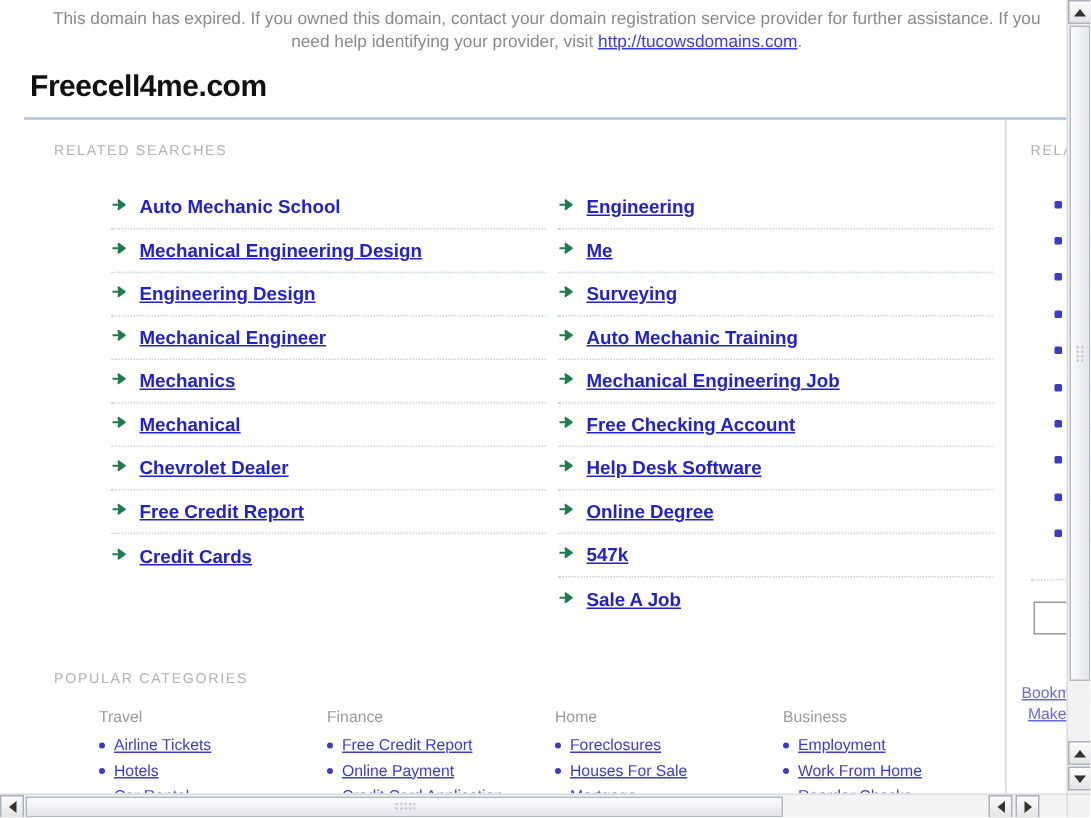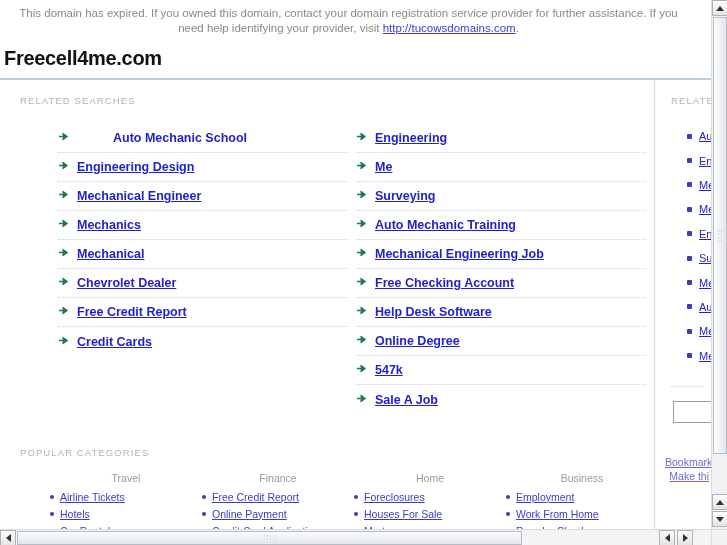--- a/index.html
+++ b/index.html
@@ -13,21 +13,21 @@
   }
   #viewport {
     position: relative;
     width: 727px; height: 545px;
     overflow: hidden;
     background: #ffffff;
   }
   
   #page {
     position: absolute;
-    left: 0; top: 0;
+    left: 16px; top: 0;
     width: 711px;
     height: 529px;
     overflow: hidden;
     background: #ffffff;
   }
   
   .notice {
     width: 697px;
     padding: 6px 14px 8px 14px;
     text-align: center;
@@ -114,28 +114,27 @@
   .arrow-icon svg { display: block; }
   .rs-link {
     font-size: 12.5px;
     font-weight: bold;
     color: #2222cc;
     text-decoration: underline;
     font-family: "Liberation Sans", sans-serif;
     cursor: pointer;
     white-space: nowrap;
   }
-  .rs-link.nounderline { text-decoration: none; margin-left: 36px; }
+  .rs-link.nounderline { text-decoration: none; }
 
   
   .pc-wrap { padding-top: 18px; }
   .pc-grid {
     display: flex;
     padding: 14px 0 0 50px;
-    text-align: center;
   }
   .pc-col {
     width: 152px;
     flex: 0 0 152px;
   }
   .pc-head {
     font-size: 10.5px;
     color: #9a9a9a;
     padding-bottom: 5px;
     font-family: "Liberation Sans", sans-serif;
@@ -318,20 +317,28 @@
 
         <div class="rs-grid">
           <div class="rs-col left" id="rs-left">
               <div class="rs-item">
                 <span class="arrow-icon">
                   <svg width="11" height="11" viewBox="0 0 11 11">
                     <path d="M1 5.5 L5 5.5 M5 2.5 L9.2 5.5 L5 8.5 L5.6 5.5 Z" fill="#1f7a4d" stroke="#1f7a4d" stroke-width="1.3" stroke-linejoin="round"></path>
                   </svg>
                 </span>
                 <a class="rs-link nounderline" href="#">Auto Mechanic School</a>
+              </div>
+              <div class="rs-item">
+                <span class="arrow-icon">
+                  <svg width="11" height="11" viewBox="0 0 11 11">
+                    <path d="M1 5.5 L5 5.5 M5 2.5 L9.2 5.5 L5 8.5 L5.6 5.5 Z" fill="#1f7a4d" stroke="#1f7a4d" stroke-width="1.3" stroke-linejoin="round"></path>
+                  </svg>
+                </span>
+                <a class="rs-link" href="#">Mechanical Engineering Design</a>
               </div>
               <div class="rs-item">
                 <span class="arrow-icon">
                   <svg width="11" height="11" viewBox="0 0 11 11">
                     <path d="M1 5.5 L5 5.5 M5 2.5 L9.2 5.5 L5 8.5 L5.6 5.5 Z" fill="#1f7a4d" stroke="#1f7a4d" stroke-width="1.3" stroke-linejoin="round"></path>
                   </svg>
                 </span>
                 <a class="rs-link" href="#">Engineering Design</a>
               </div>
               <div class="rs-item">

